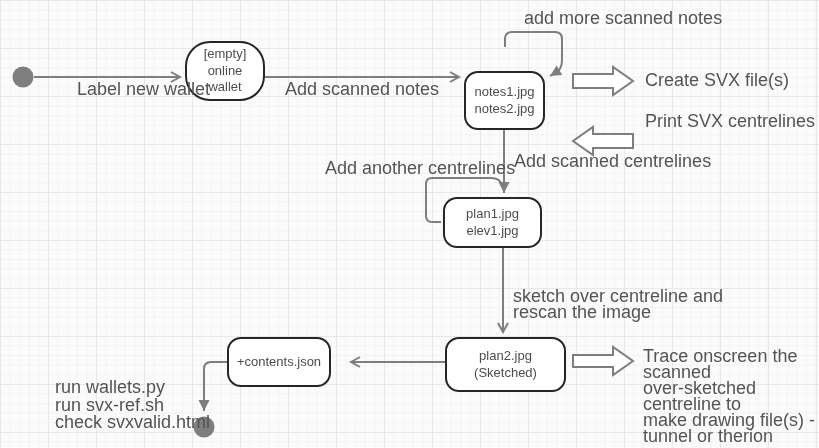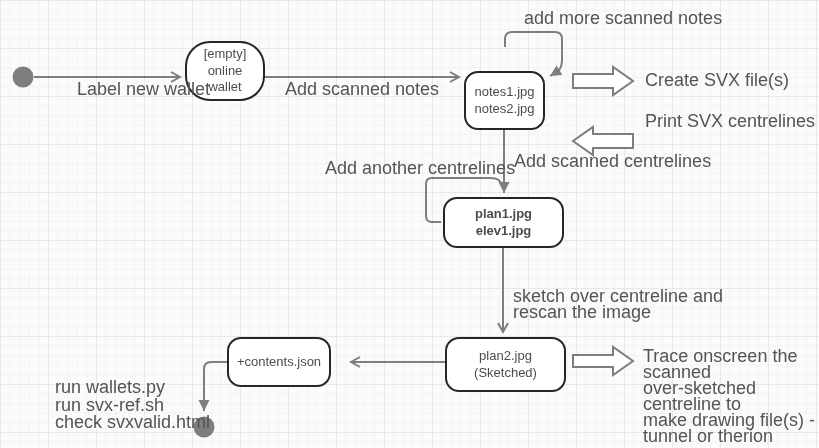--- a/index.html
+++ b/index.html
@@ -79,21 +79,21 @@
     <div>[empty]</div>
     <div>online</div>
     <div>wallet</div>
   </div>
 
   <div class="node" style="left:464px; top:47px; width:81px; height:59px;margin-top:24px;">
     <div>notes1.jpg</div>
     <div>notes2.jpg</div>
   </div>
 
-  <div class="node" style="left:443px; top:197px; width:121px; height:51px;font-weight:bold;">
+  <div class="node" style="left:443px; top:197px; width:99px; height:51px;">
     <div>plan1.jpg</div>
     <div>elev1.jpg</div>
   </div>
 
   <div class="node" style="left:445px; top:337px; width:121px; height:55px;">
     <div>plan2.jpg</div>
     <div>(Sketched)</div>
   </div>
 
   <div class="node" style="left:227px; top:337px; width:104px; height:50px;">

